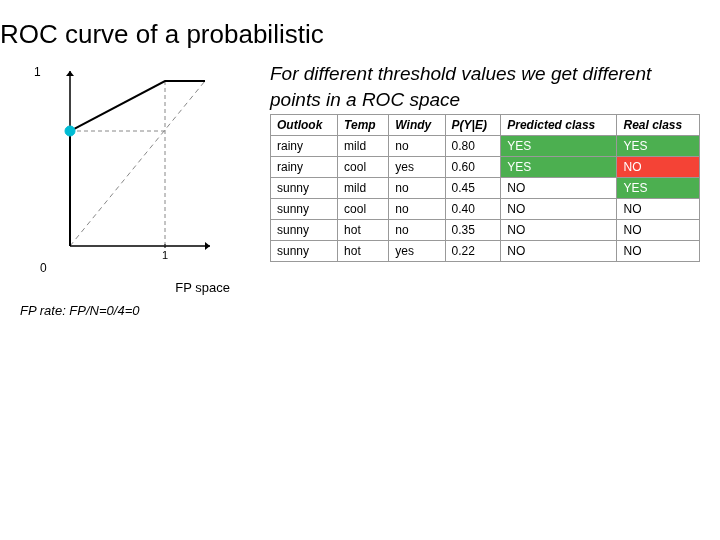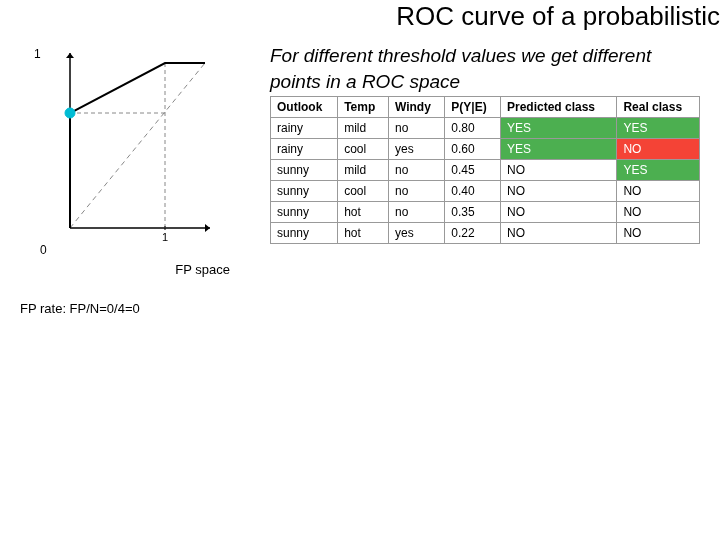--- a/index.html
+++ b/index.html
@@ -7,23 +7,24 @@
       width: 720px;
       height: 540px;
       background: #fff;
       font-family: Arial, sans-serif;
       font-size: 14px;
       overflow: hidden;
       position: relative;
     }
 
     .title {
-      text-align: right;
+      text-align: left;
       font-size: 26px;
       font-weight: normal;
+      padding-top: 18px;
       line-height: 1.25;
       margin-bottom: 10px;
     }
 
     .content-area {
       display: flex;
       flex-direction: row;
       padding: 0 20px;
       margin-top: 8px;
     }
@@ -91,20 +92,21 @@
     th, td {
       border: 1px solid #999;
       padding: 3px 6px;
       text-align: left;
       white-space: nowrap;
     }
 
     th {
       background: #fff;
       font-weight: bold;
+      font-style: italic;
     }
 
     .row-yes-yes td:nth-child(5) { background: #4caf50; color: #fff; }
     .row-yes-yes td:nth-child(6) { background: #4caf50; color: #fff; }
 
     .row-yes-yes2 td:nth-child(5) { background: #4caf50; color: #fff; }
     .row-yes-yes2 td:nth-child(6) { background: #4caf50; color: #fff; }
 
     .row-yes-no td:nth-child(5) { background: #4caf50; color: #fff; }
     .row-yes-no td:nth-child(6) { background: #f44336; color: #fff; }
@@ -115,23 +117,24 @@
     .row-no-no td:nth-child(5) { background: #fff; }
     .row-no-no td:nth-child(6) { background: #fff; }
 
     .row-no-no2 td:nth-child(5) { background: #fff; }
     .row-no-no2 td:nth-child(6) { background: #fff; }
 
     .row-no-no3 td:nth-child(5) { background: #fff; }
     .row-no-no3 td:nth-child(6) { background: #fff; }
 
     .footnotes {
-      margin-top: 46px;
+      margin-top: 30px;
       font-size: 13px;
       line-height: 1.6;
+      font-style: italic;
     }
 
     
   </style>
 </head>
 <body>
 
 <h1 class="title">
   <span>ROC curve of a probabilistic</span><br>
 </h1>

